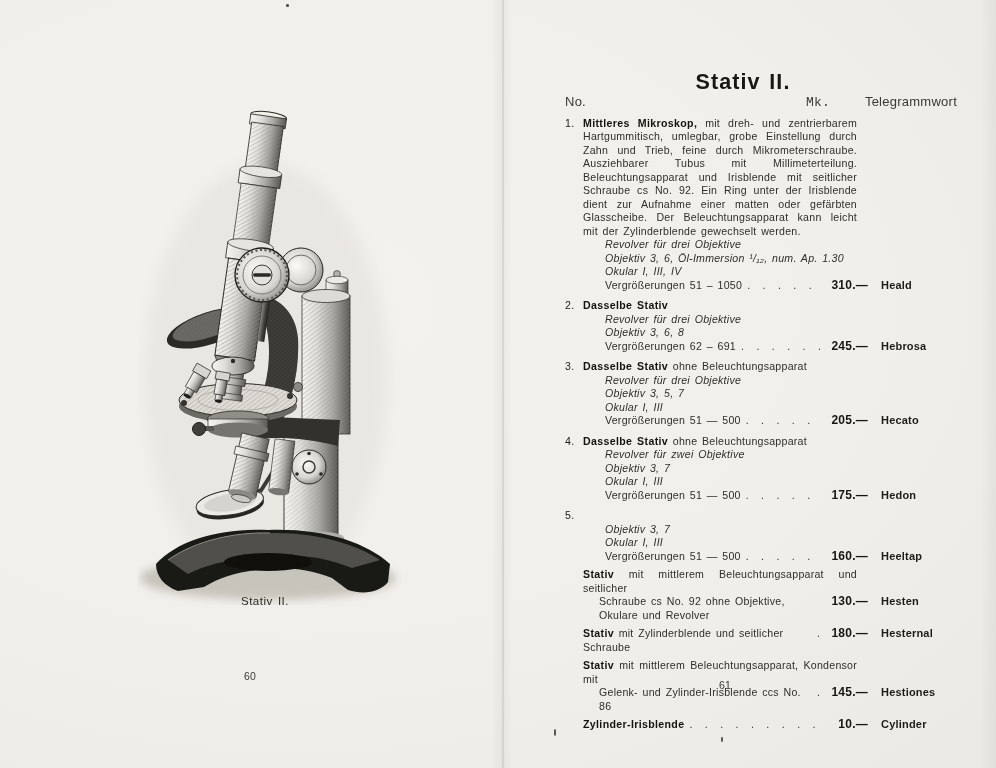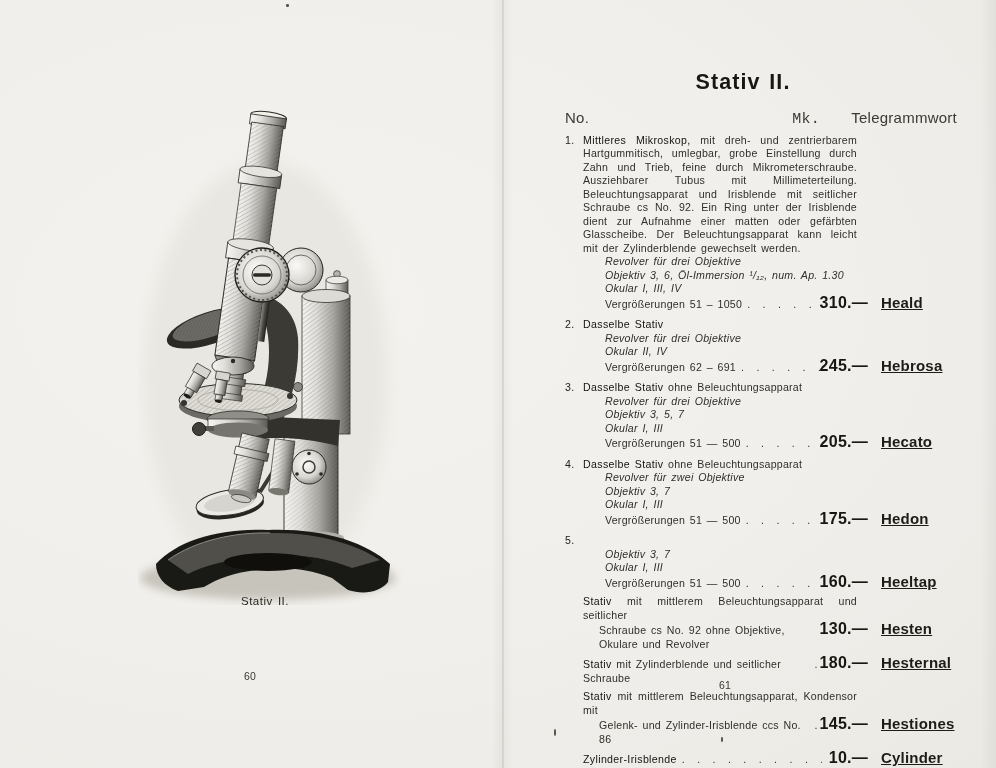--- a/index.html
+++ b/index.html
@@ -18,40 +18,40 @@
   .gutter-band{left:492px;top:0;width:20px;height:768px;
     background:linear-gradient(to right, rgba(0,0,0,0) 0%, rgba(60,58,52,.05) 50%, rgba(0,0,0,0) 100%);}
   .gutter-line{left:502px;top:0;width:2px;height:768px;background:rgba(90,88,80,.12);}
   .edge-shade{right:0;top:0;width:16px;height:768px;
     background:linear-gradient(to right, rgba(0,0,0,0), rgba(50,48,44,.06));}
   .speck{background:#55534d;border-radius:40%;}
   
   .list-wrap{left:565px;top:70px;width:392px;}
   .page-title{width:320px;padding-left:18px;text-align:center;
     font-size:21.5px;line-height:24px;font-weight:bold;letter-spacing:1.1px;color:#181712;}
-  .hdr{display:flex;align-items:baseline;font-size:15px;color:#3a3932;margin-top:17px;}
+  .hdr{display:flex;align-items:baseline;font-size:13px;color:#3a3932;margin-top:1px;}
   .hdr .noh{flex:1 1 auto;}
   .hdr .mkh{flex:0 0 46px;padding-left:6px;font-family:Liberation Mono, monospace;}
   .hdr .telh{flex:0 0 76px;padding-left:13px;}
   .item{margin-top:7px;}
   .item.sep{margin-top:5px;}
   .row{display:flex;align-items:baseline;}
   .no{flex:0 0 18px;color:#23221d;}
   .txt{min-width:0;}
-  .txt .b, .b{font-weight:normal;color:#14130f;letter-spacing:.35px;}
+  .txt .b, .b{font-weight:bold;color:#14130f;letter-spacing:.35px;}
   .just{flex:0 0 274px;text-align:justify;}
   .jline{flex:0 0 274px;text-align:justify;text-align-last:justify;}
   .sub{padding-left:40px;font-style:italic;}
   .vrow{padding-left:40px;justify-content:center;}
   .d2row{padding-left:34px;}
   .leader{flex:1 1 0;min-width:0;overflow:hidden;white-space:nowrap;
     word-spacing:9px;padding:0 5px;color:#33322c;}
   .leader.off{visibility:hidden;}
-  .price{flex:0 0 46px;text-align:right;font-weight:bold;font-size:16px;color:#171611;white-space:nowrap;}
-  .tel{flex:0 0 76px;padding-left:13px;font-weight:bold;font-size:15px;color:#1d1c17;letter-spacing:.2px;white-space:nowrap;text-decoration:underline;}
+  .price{flex:0 0 46px;text-align:right;font-weight:bold;font-size:12px;color:#171611;white-space:nowrap;}
+  .tel{flex:0 0 76px;padding-left:13px;font-weight:bold;font-size:11px;color:#1d1c17;letter-spacing:.2px;white-space:nowrap;}
   .pagenum{font-size:10.5px;color:#3a3932;text-align:center;}
   .caption{font-size:11.5px;color:#2b2a24;text-align:center;letter-spacing:.5px;}
 </style>
 </head>
 <body>
 
 <div class="abs gutter-band"></div>
 <div class="abs gutter-line"></div>
 <div class="abs edge-shade"></div>
 <div class="abs speck" style="left:286px;top:4px;width:3px;height:3px;"></div>
@@ -264,21 +264,21 @@
       </div>
       <div class="item">
         <div class="row">
           <span class="no">2.</span>
           <div class="txt"><span class="b">Dasselbe Stativ</span></div>
         </div>
         <div class="row sub">
           <span class="txt">Revolver für drei Objektive</span>
         </div>
         <div class="row sub">
-          <span class="txt">Okular II, IV</span>
+          <span class="txt">Objektiv 3, 6, 8</span>
         </div>
         <div class="row vrow">
           <span class="txt">Vergrößerungen 62 – 691</span>
           <span class="leader">. . . . . . . . . . . . . . . . . . . . . . . . . . . . . . . . . . . . . . . . . . . . . . . . . . . . . . . . . . . . </span>
           <span class="price">245.—</span>
           <span class="tel">Hebrosa</span>
         </div>
       </div>
       <div class="item">
         <div class="row">

